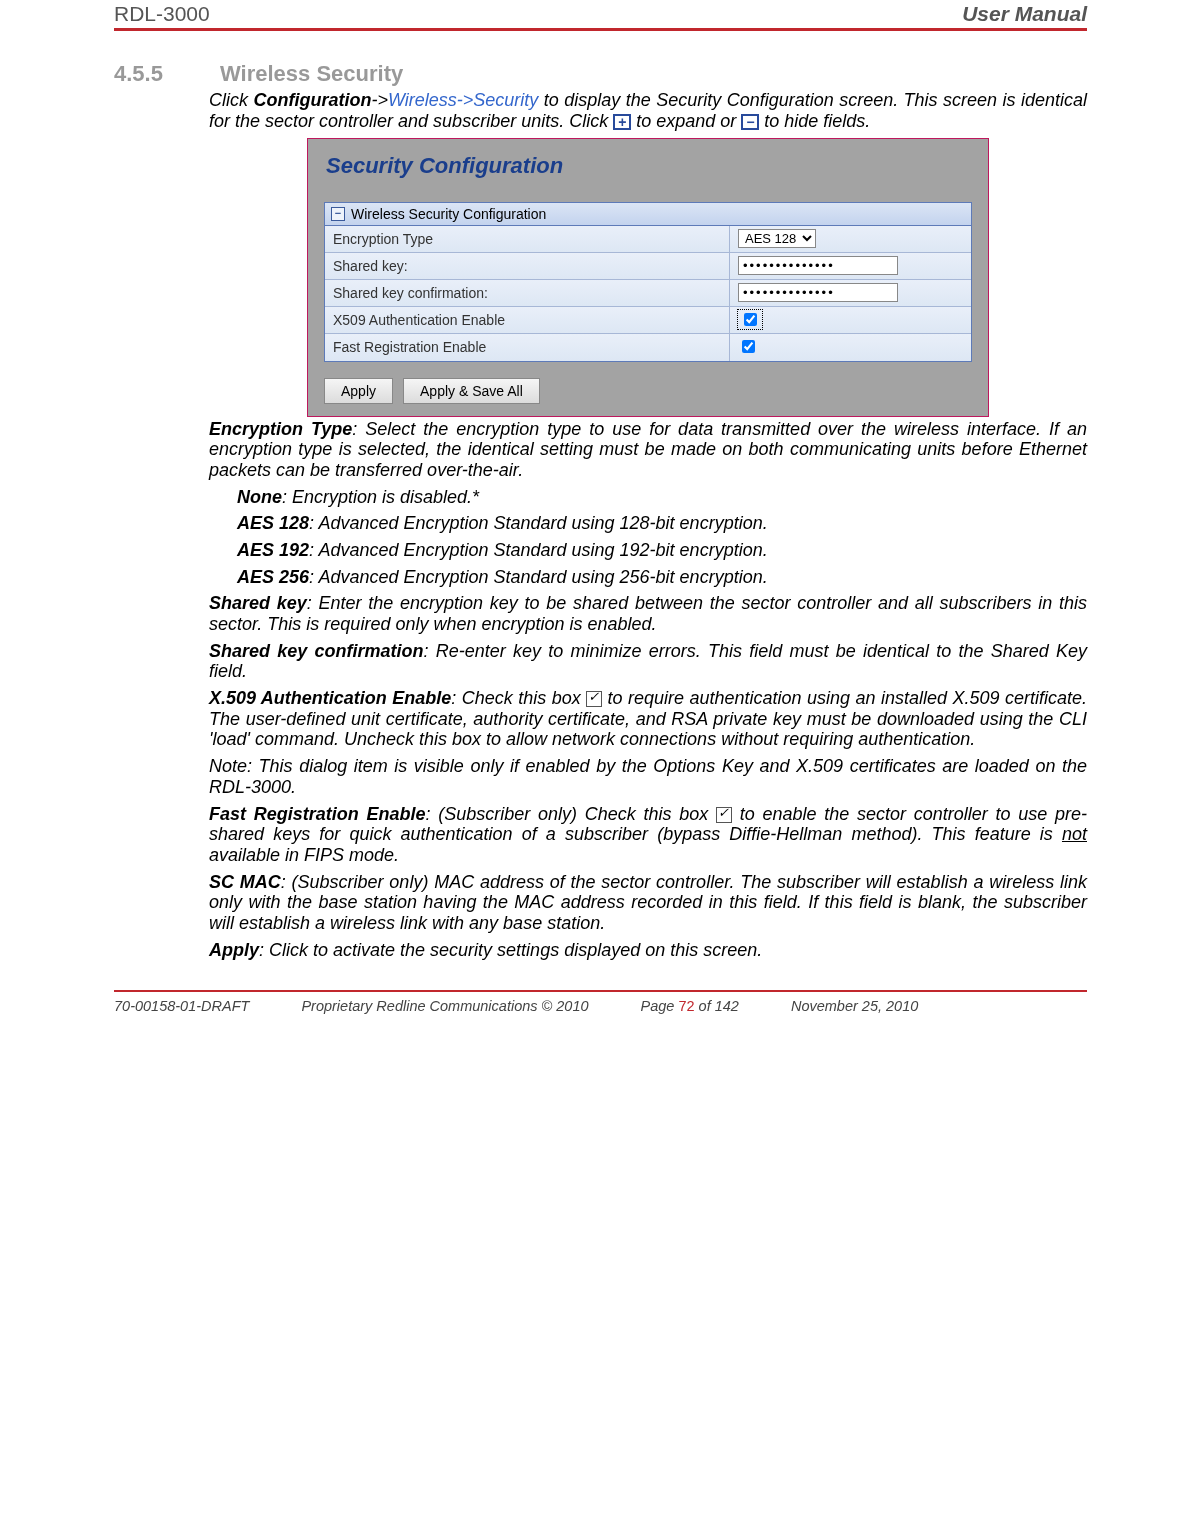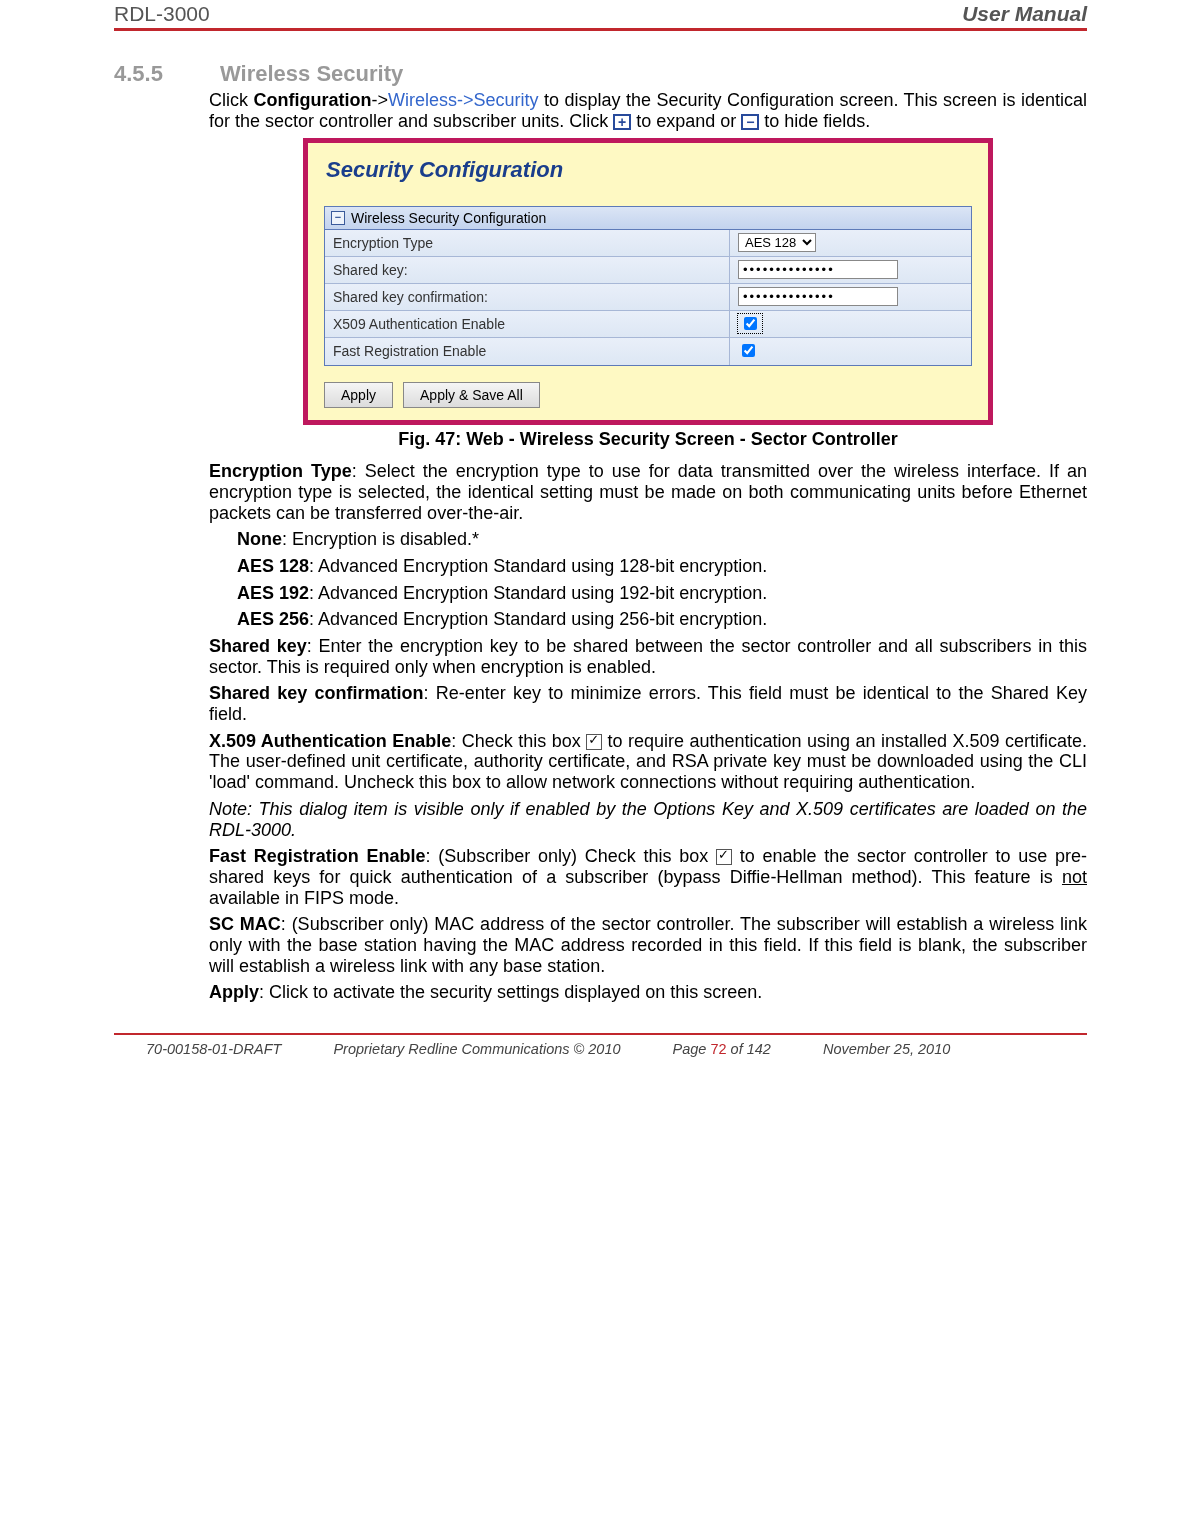--- a/index.html
+++ b/index.html
@@ -45,42 +45,42 @@
     display: flex;
     align-items: baseline;
     margin-left: -95px;
     font-size: 22px;
     font-weight: bold;
     color: #999;
     margin-bottom: 4px;
     gap: 11px;
   }
   .sec-num { width: 95px; }
-  .body-p { text-align: justify; margin-bottom: 6px;}
+  .body-p { text-align: justify; margin-bottom: 6px; font-style: italic;}
   .blue { color: #3366cc; }
   .small-icon {
     display: inline-flex;
     width: 14px; height: 12px;
     border: 2px solid #284a9b;
     align-items: center;
     justify-content: center;
     font-size: 14px;
     line-height: 1;
     font-weight: bold;
     color: #284a9b;
     vertical-align: middle;
     background:#fff;
   }
   .plus::before { content:"+"; }
   .minus::before { content:"−"; }
   .screenshot {
     width: 680px;
     margin: 6px auto 2px auto;
-    border: 5px solid #be185d;
-    background: #fef9c3;
+    border: 1px solid #be185d;
+    background: #a3a3a3;
     font-family: Tahoma, Arial, sans-serif;
   }
   .ss-title {
     padding: 14px 18px 24px 18px;
     font-style: italic;
     font-weight: bold;
     font-size: 22px;
     color: #1a3e8c;
   }
   .ss-panel {
@@ -134,21 +134,20 @@
     margin: 4px 0 12px 0;
   }
   .indent1 { padding-left: 28px; }
   .ftr {
     display:flex;
     font-size:14.5px;
     font-style: italic;
     color:#444;
     padding-top: 6px;
     gap: 52px;
-    margin-left: 32px;
   }
   .ftr span.page-num { font-style: normal; }
   .pg-red{ color:#c1272d; font-style: normal;}
   .under { text-decoration: underline;}
   .cb-inline{
     display:inline-block;width:14px;height:14px;border:1px solid #555;
     vertical-align:middle;background:#fff;position:relative;
   }
   .cb-inline::after{
     content:"✓";position:absolute;left:1px;top:-2px;font-size:13px;color:#000;
@@ -213,23 +212,20 @@
             <input type="checkbox" class="ss-check" checked="" style="">
           </div>
         </div>
       </div>
       <div class="ss-buttons">
         <button class="ss-btn">Apply</button>
         <button class="ss-btn">Apply &amp; Save All</button>
       </div>
     </div>
 
-    <div class="fig-caption">
-      <b>Fig. 47</b><b>: Web - Wireless Security Screen - Sector Controller</b>
-    </div>
 
     <div class="body-p"><b>Encryption Type</b><span>: Select the encryption type to use for data transmitted over the wireless interface. If an encryption type is selected, the identical setting must be made on both communicating units before Ethernet packets can be transferred over-the-air.</span></div>
     <div class="body-p indent1"><b>None</b><span>: Encryption is disabled.*</span></div>
     <div class="body-p indent1"><b>AES 128</b><span>: Advanced Encryption Standard using 128-bit encryption.</span></div>
     <div class="body-p indent1"><b>AES 192</b><span>: Advanced Encryption Standard using 192-bit encryption.</span></div>
     <div class="body-p indent1"><b>AES 256</b><span>: Advanced Encryption Standard using 256-bit encryption.</span></div>
     <div class="body-p"><b>Shared key</b><span>: Enter the encryption key to be shared between the sector controller and all subscribers in this sector. This is required only when encryption is enabled.</span></div>
     <div class="body-p"><b>Shared key confirmation</b><span>: Re-enter key to minimize errors. This field must be identical to the Shared Key field.</span></div>
     <div class="body-p"><b>X.509 Authentication Enable</b><span>: Check this box </span><span class="cb-inline"></span><span> to require authentication using an installed X.509 certificate. The user-defined unit certificate, authority certificate, and RSA private key must be downloaded using the CLI 'load' command. Uncheck this box to allow network connections without requiring authentication.</span></div>
     <div class="body-p" style="font-style:italic">Note: This dialog item is visible only if enabled by the Options Key and X.509 certificates are loaded on the RDL-3000.</div>

